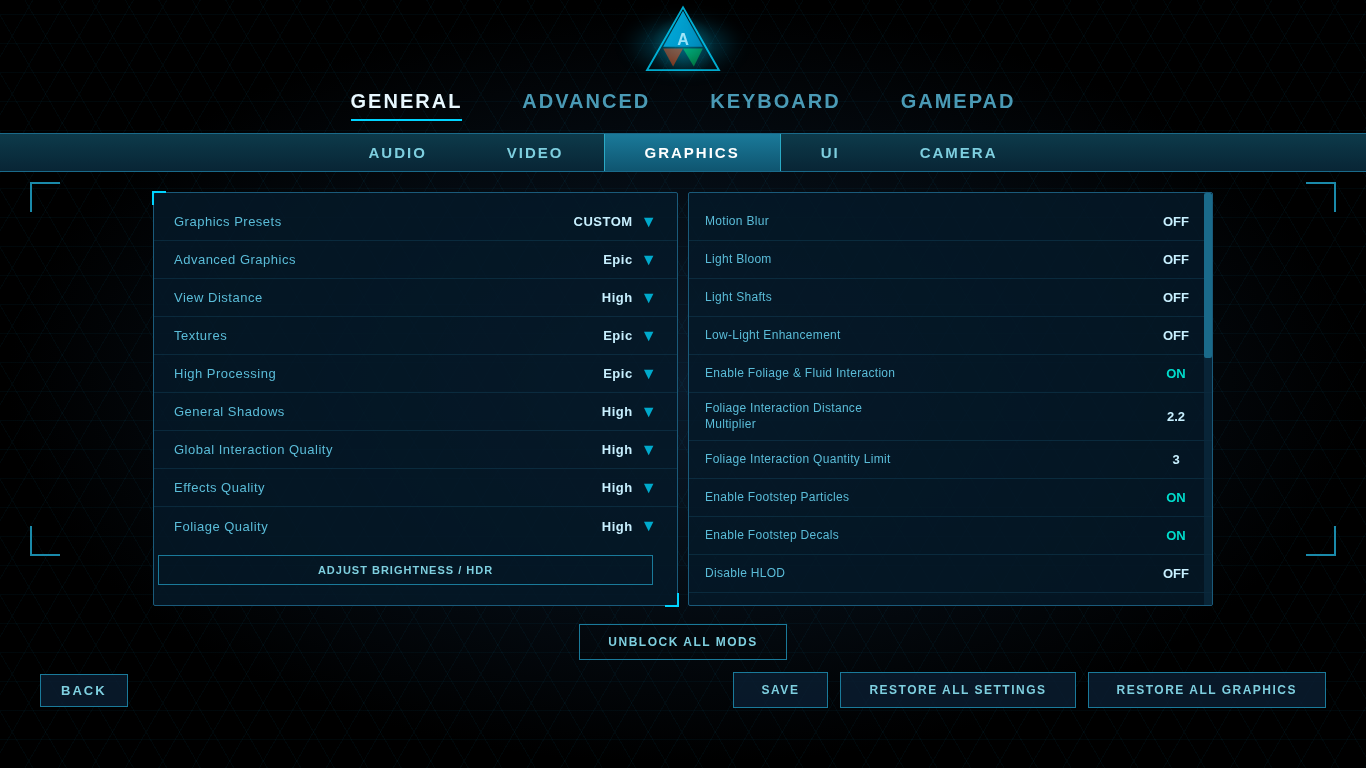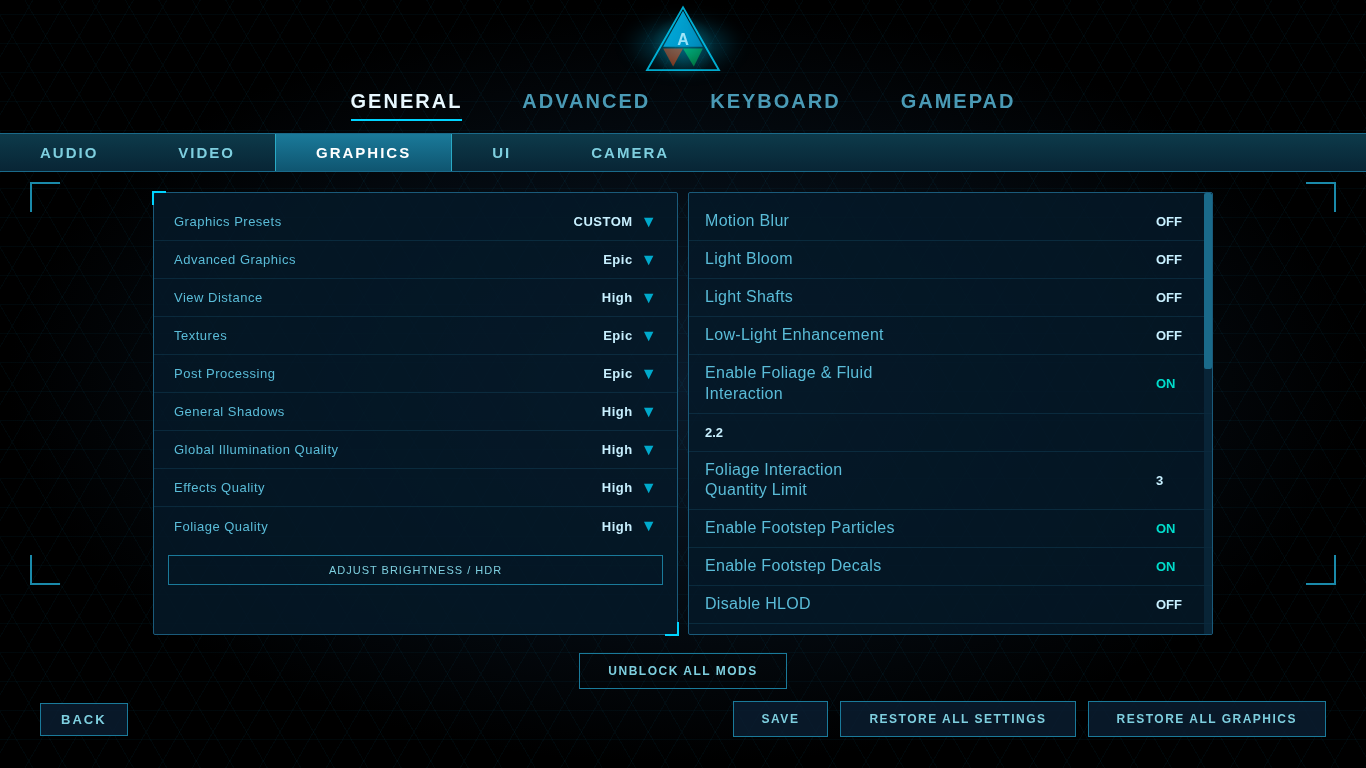--- a/index.html
+++ b/index.html
@@ -70,20 +70,21 @@
       border-bottom: 2px solid #00d4ff;
     }
 
     
     .sub-nav-bar {
       width: 100%;
       background: linear-gradient(180deg, #0d3a4a 0%, #082535 100%);
       border-top: 1px solid #1a6a8a;
       border-bottom: 1px solid #1a6a8a;
       display: flex;
+      justify-content: center;
       gap: 0;
       margin-top: 12px;
       padding: 0;
     }
 
     .sub-nav-item {
       padding: 10px 40px;
       font-size: 15px;
       letter-spacing: 2px;
       color: #7ecfdf;
@@ -205,33 +206,33 @@
     .right-setting-row {
       display: flex;
       align-items: center;
       justify-content: space-between;
       padding: 8px 16px;
       border-bottom: 1px solid rgba(26, 90, 120, 0.3);
       min-height: 38px;
     }
 
     .right-setting-label {
-      font-size: 16px;
+      font-size: 12px;
       color: #5abcd8;
       letter-spacing: 0.3px;
       max-width: 200px;
       line-height: 1.3;
     }
 
     .right-setting-value {
       font-size: 13px;
       color: #c8f0ff;
       font-weight: bold;
       min-width: 40px;
-      text-align: left;
+      text-align: center;
     }
 
     .right-setting-value.on {
       color: #00ddcc;
     }
     .right-setting-value.off {
       color: #c8f0ff;
     }
 
     
@@ -247,32 +248,32 @@
     .right-scroll-thumb {
       position: absolute;
       top: 0;
       width: 8px;
       height: 40%;
       background: #1a6a8a;
       border-radius: 2px;
     }
 
     .adjust-brightness-btn {
-      margin: 10px 14px;
+      margin: 10px 4px;
       padding: 8px 16px;
       background: transparent;
       border: 1px solid #1a7a9a;
       color: #7ecfdf;
       font-size: 11px;
       letter-spacing: 1px;
       text-transform: uppercase;
       cursor: pointer;
       width: calc(100% - 28px);
       text-align: center;
-      font-weight: normal;
+      font-weight: bold;
     }
 
     
     .bottom-actions {
       width: 100%;
       display: flex;
       justify-content: center;
       gap: 20px;
       padding: 8px 0 4px;
     }
@@ -437,35 +438,35 @@
           </span>
         </div>
         <div class="setting-row">
           <span class="setting-label">Textures</span>
           <span class="setting-value">
             <span>Epic</span>
             <span class="dropdown-arrow">▼</span>
           </span>
         </div>
         <div class="setting-row">
-          <span class="setting-label">Post Processing</span>
+          <span class="setting-label">High Processing</span>
           <span class="setting-value">
             <span>Epic</span>
             <span class="dropdown-arrow">▼</span>
           </span>
         </div>
         <div class="setting-row">
           <span class="setting-label">General Shadows</span>
           <span class="setting-value">
             <span>High</span>
             <span class="dropdown-arrow">▼</span>
           </span>
         </div>
         <div class="setting-row">
-          <span class="setting-label">Global Illumination Quality</span>
+          <span class="setting-label">Global Interaction Quality</span>
           <span class="setting-value">
             <span>High</span>
             <span class="dropdown-arrow">▼</span>
           </span>
         </div>
         <div class="setting-row">
           <span class="setting-label">Effects Quality</span>
           <span class="setting-value">
             <span>High</span>
             <span class="dropdown-arrow">▼</span>
@@ -497,20 +498,21 @@
         </div>
         <div class="right-setting-row">
           <span class="right-setting-label">Low-Light Enhancement</span>
           <span class="right-setting-value off">OFF</span>
         </div>
         <div class="right-setting-row">
           <span class="right-setting-label">Enable Foliage &amp; Fluid Interaction</span>
           <span class="right-setting-value on">ON</span>
         </div>
         <div class="right-setting-row">
+          <span class="right-setting-label">Foliage Interaction Distance Multiplier</span>
           <span class="right-setting-value">2.2</span>
         </div>
         <div class="right-setting-row">
           <span class="right-setting-label">Foliage Interaction Quantity Limit</span>
           <span class="right-setting-value">3</span>
         </div>
         <div class="right-setting-row">
           <span class="right-setting-label">Enable Footstep Particles</span>
           <span class="right-setting-value on">ON</span>
         </div>

